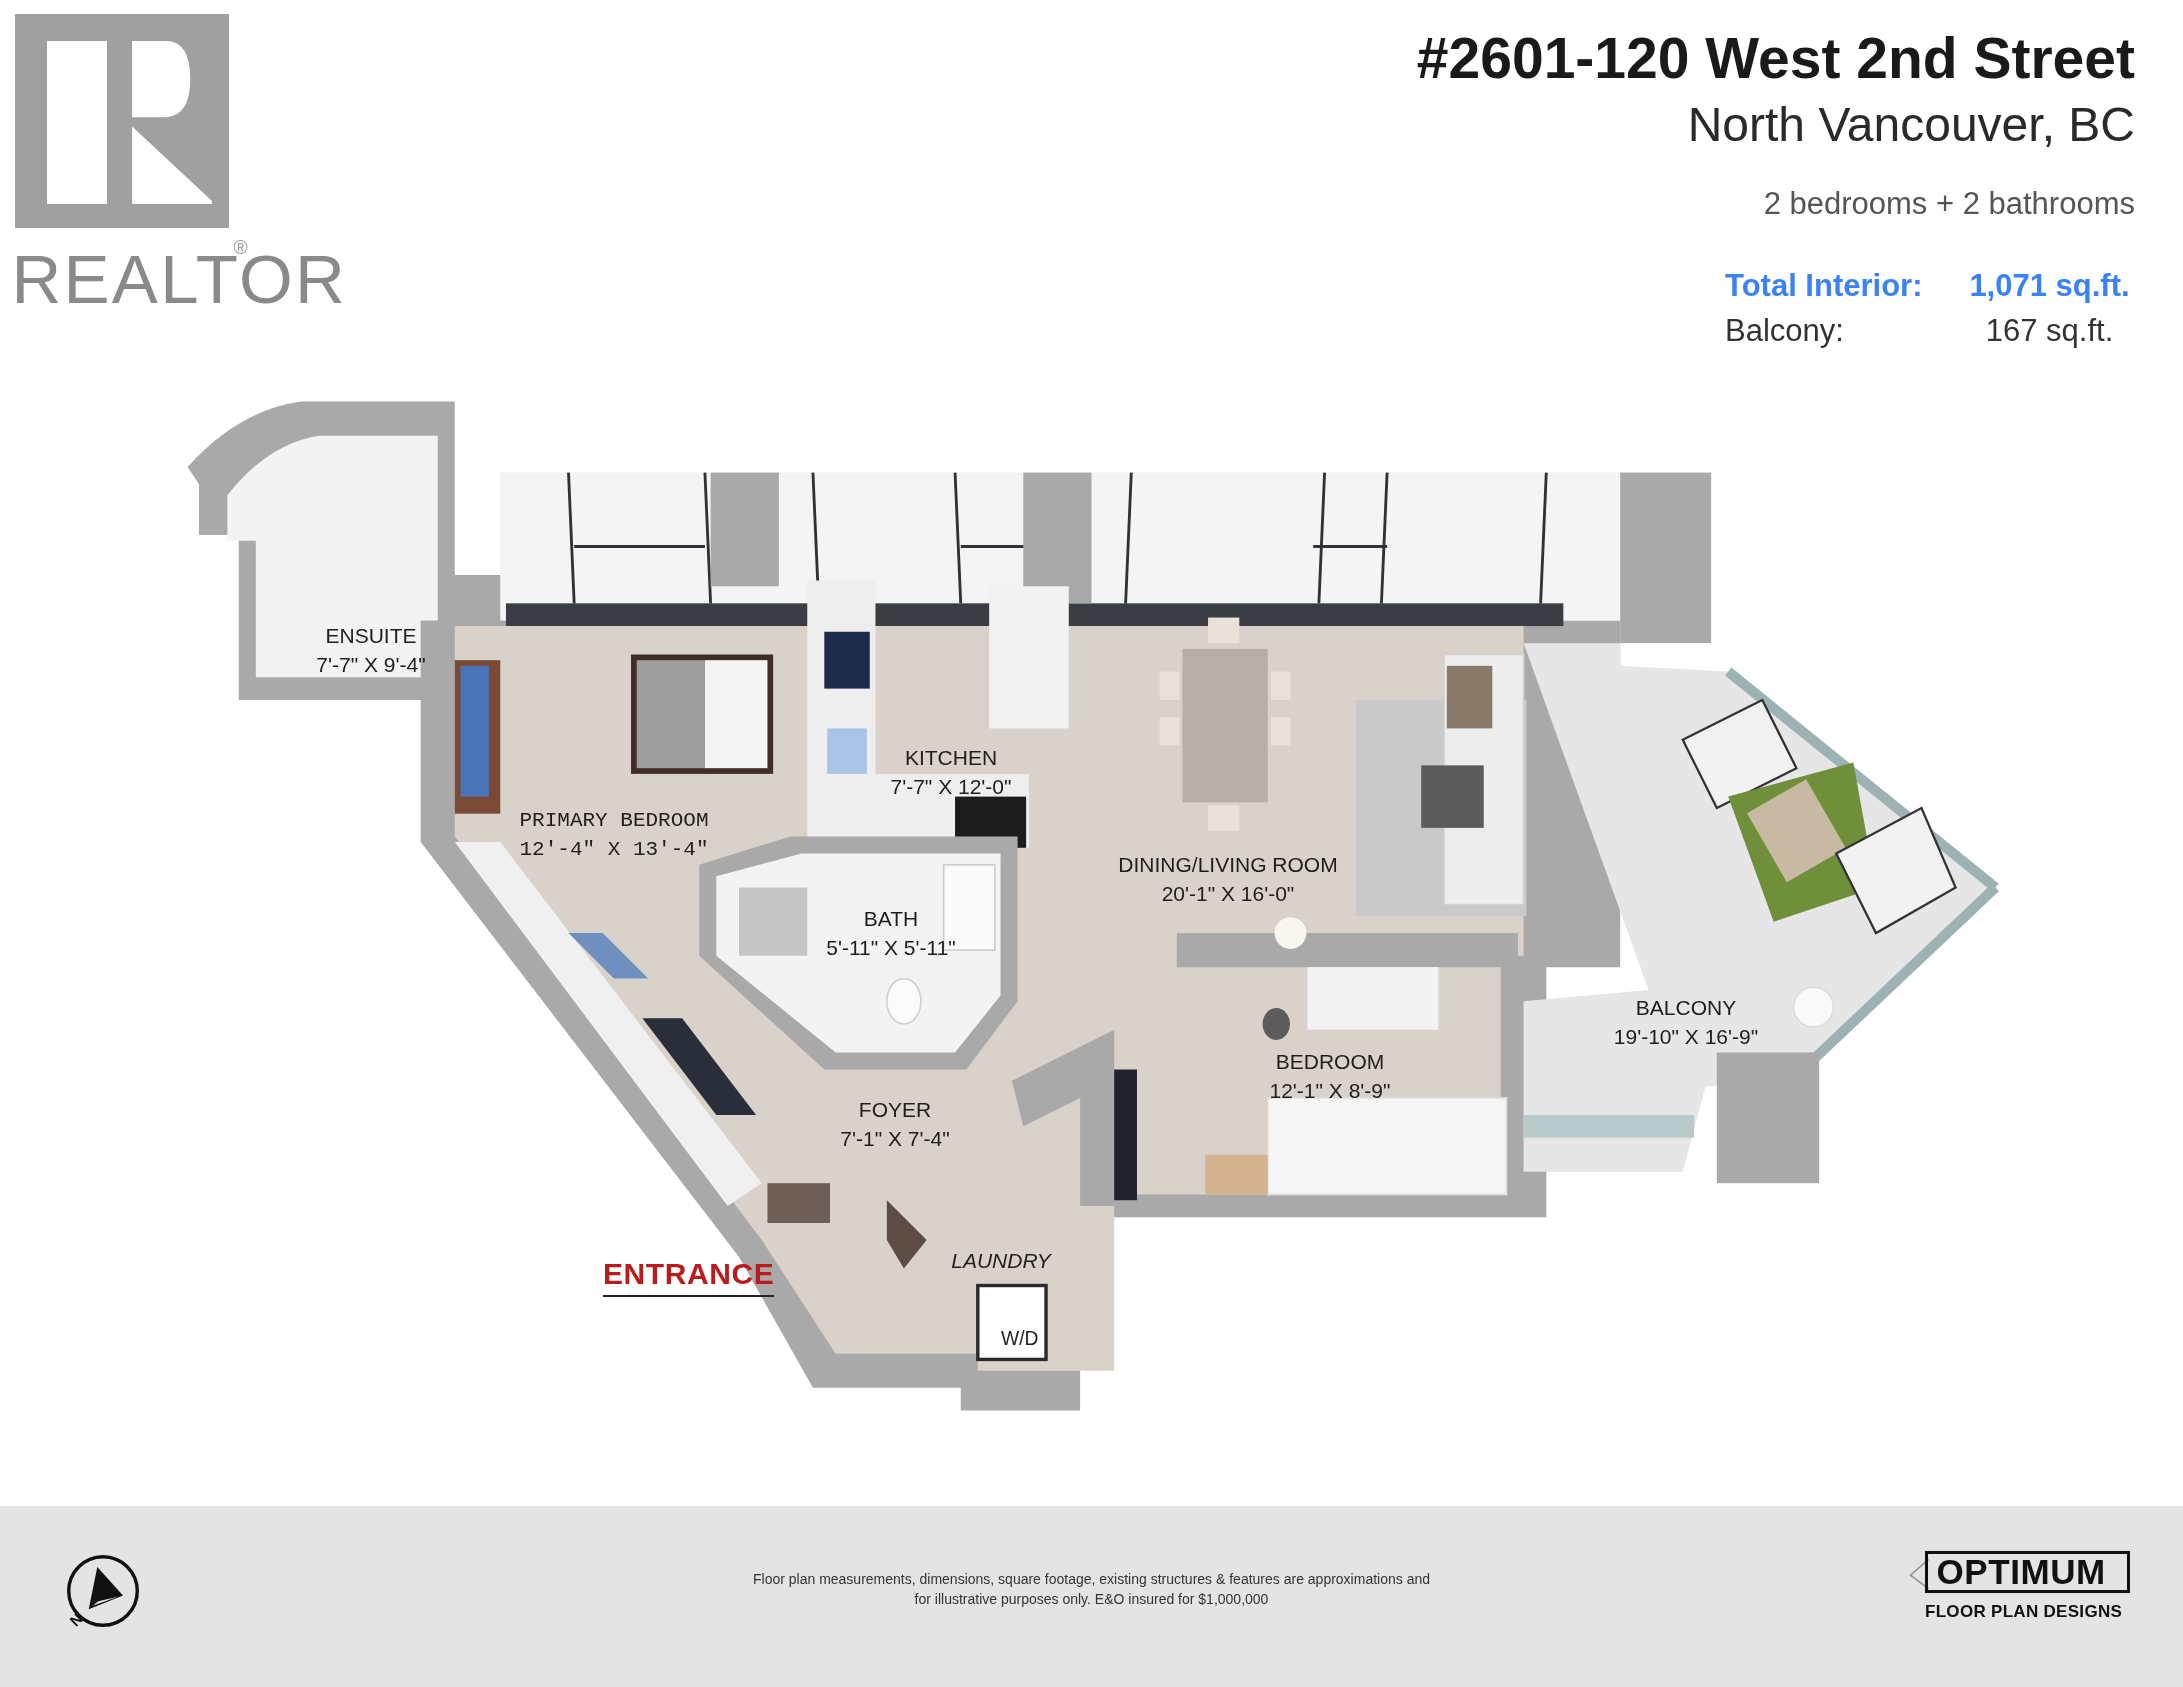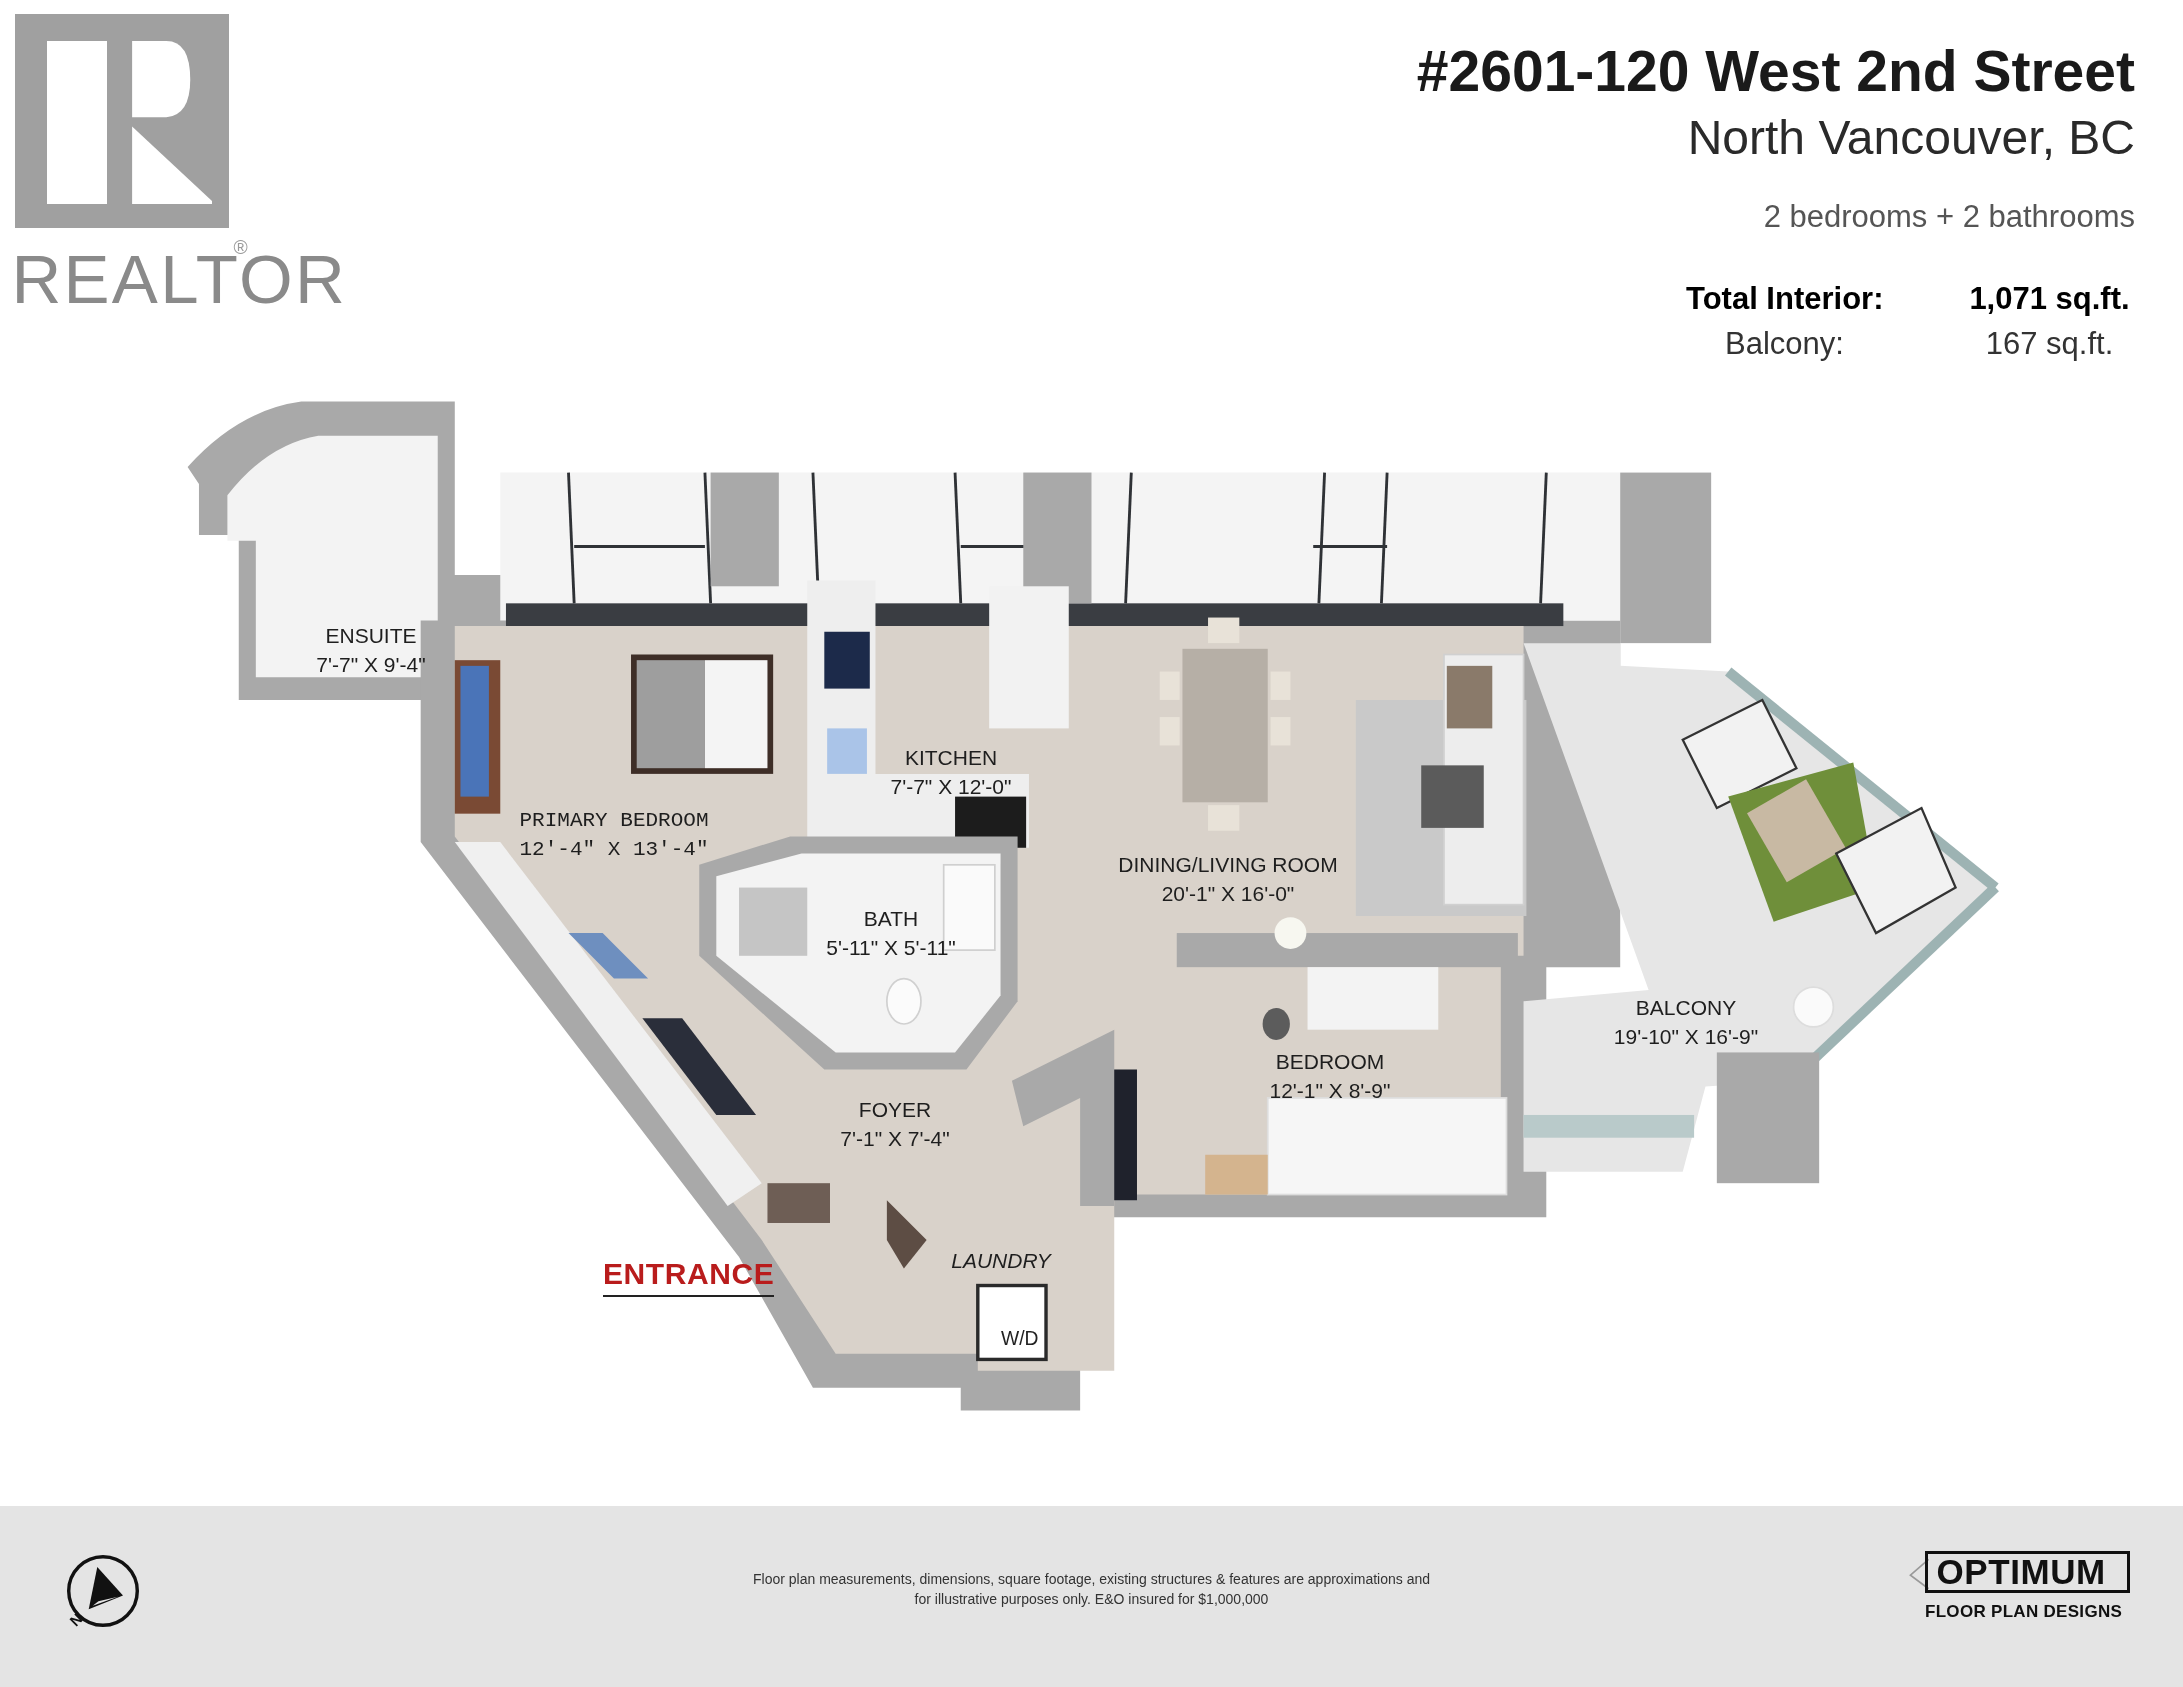--- a/index.html
+++ b/index.html
@@ -11,29 +11,29 @@
   }
   
   .realtor-logo { position: absolute; left: 11.4px; top: 10.2px; width: 239px; height: 284px; }
   .realtor-box { position: absolute; left: 3.4px; top: 3.4px; width: 214px; height: 214px; background: #a0a0a0; }
   .realtor-bar { position: absolute; left: 32px; top: 27px; width: 60px; height: 163px; background: #fff; }
   .realtor-r { position: absolute; left: 117px; top: 27px; width: 80px; height: 163px; }
   .realtor-text { position: absolute; left: 0; top: 230px; font-size: 69px; letter-spacing: 2.3px; color: #8a8a8a; font-weight: normal; }
   .realtor-reg { position: absolute; left: 222px; top: 227px; font-size: 19.3px; color: #9a9a9a; }
 
   
-  .info { position: absolute; right: 48px; top: 40px; text-align: right; }
+  .info { position: absolute; right: 48px; top: 27px; text-align: right; }
   .address { font-size: 57px; font-weight: 600; color: #1a1a1a; line-height: 1.1; white-space: nowrap; }
   .city { font-size: 48px; color: #2a2a2a; margin-top: 9px; line-height: 1.1; white-space: nowrap; }
   .rooms { font-size: 31px; color: #555; margin-top: 35px; white-space: nowrap; }
   .areas { margin-top: 42px; font-size: 31px; }
   .area-row { display: flex; justify-content: flex-end; align-items: baseline; line-height: 1.45; }
   .area-label { width: 239px; text-align: left; }
   .area-value { width: 171px; text-align: center; }
-  .area-row.bold { font-weight: bold; color: #000000; gap: 39px; }
+  .area-row.bold { font-weight: bold; color: #3b82f6; }
   .area-row.normal { color: #333; }
 
   
   .plan { position: absolute; left: 0; top: 387px; width: 2183px; height: 1058px; }
   .plan svg { position: absolute; left: 0; top: 0; }
   .room-label {
     position: absolute; text-align: center; font-size: 21px; line-height: 1.4;
     color: #1e1e1e; white-space: nowrap; transform: translateX(-50%);
   }
   .entrance {

